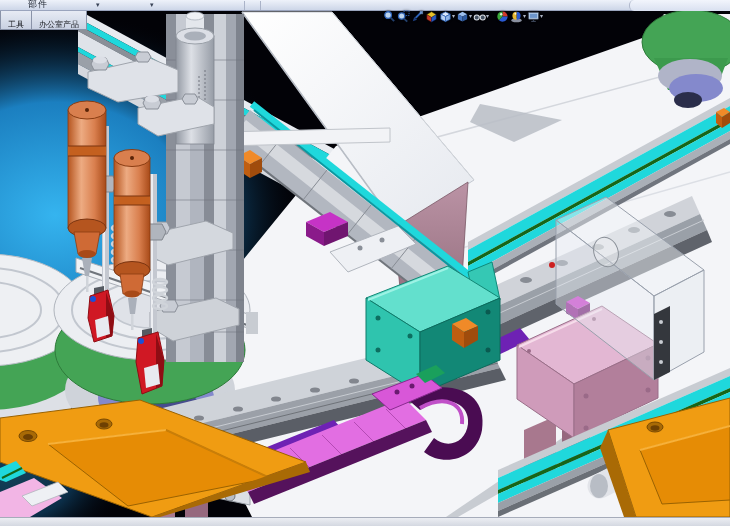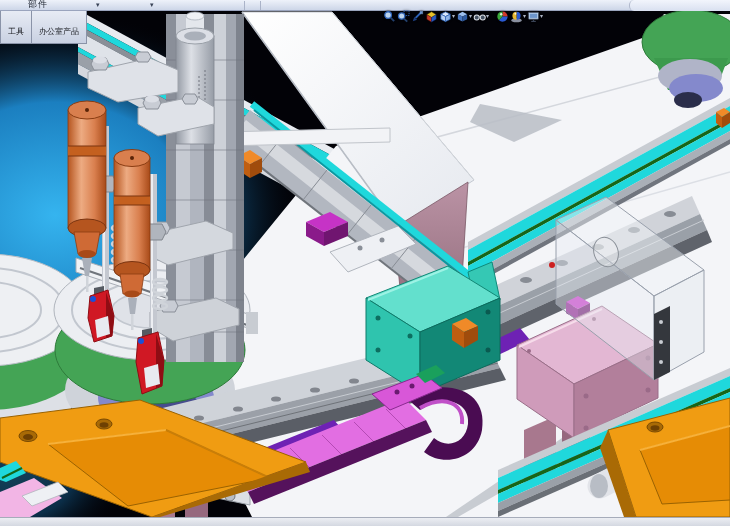--- a/index.html
+++ b/index.html
@@ -9,21 +9,21 @@
   
   .toolbar{position:absolute;left:0;top:0;width:730px;height:11px;
     background:linear-gradient(#eef2fa,#cdd6e8);border-bottom:1px solid #9aa4bd;box-sizing:border-box;}
   .tb-label{position:absolute;left:28px;top:-2px;font-size:9px;color:#1d2430;letter-spacing:1px;}
   .tb-caret{position:absolute;top:0px;font-size:7px;color:#3a4356;line-height:10px;}
   .tb-sep{position:absolute;top:1px;width:1px;height:9px;background:#aab3c8;}
   .tb-right{position:absolute;right:0;top:0;width:100px;height:11px;background:linear-gradient(#f2f5fc,#d9e0f0);
     border-left:1px solid #b0b8cc;border-radius:5px 0 0 5px;}
   
   .tabs{position:absolute;left:0;top:11px;height:11px;display:flex;}
-  .tab{height:11px;padding:16px 7px;background:linear-gradient(#e7ebf4,#c9d1e2);
+  .tab{height:11px;padding:9px 7px;background:linear-gradient(#e7ebf4,#c9d1e2);
     border:1px solid #8a93a8;border-top:none;box-sizing:border-box;
     font-size:8px;line-height:10px;color:#16181d;white-space:nowrap;}
   .tab+.tab{border-left:none;}
   
   .hud{position:absolute;left:383px;top:10px;display:flex;align-items:center;gap:1px;}
   .hud-item{display:flex;align-items:center;gap:0px;}
   .hud-item svg{width:13px;height:13px;display:block;filter:drop-shadow(0 0 1px rgba(0,0,0,.8));}
   .hud-caret{font-size:6px;color:#c9d1e2;line-height:13px;opacity:.85;}
   .hud-gap{margin-left:6px;}
   

